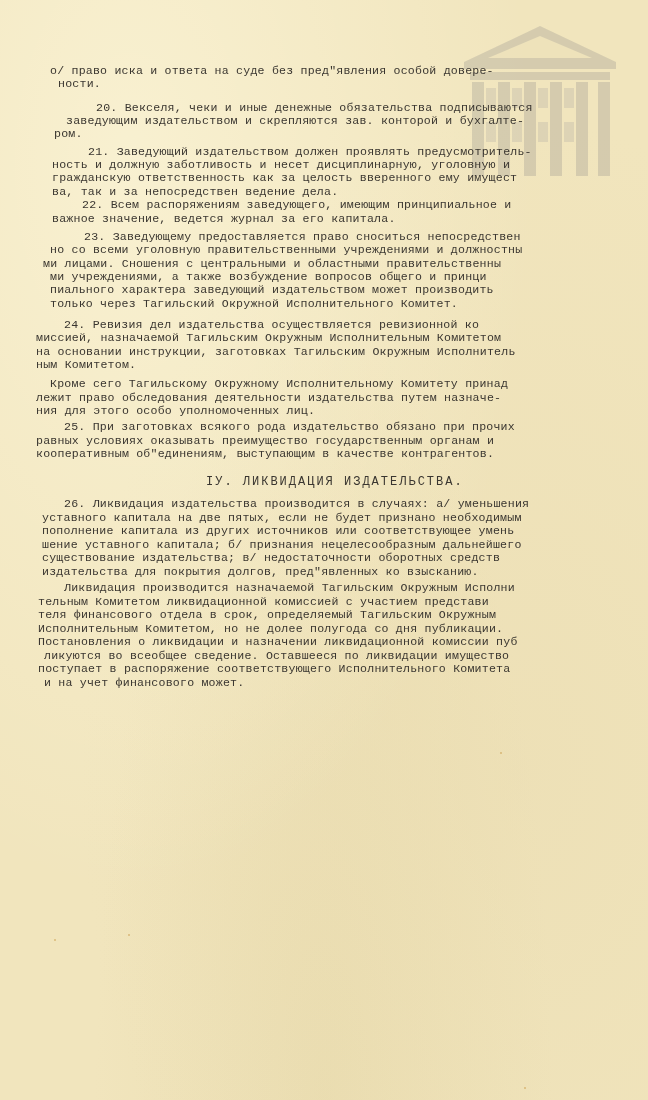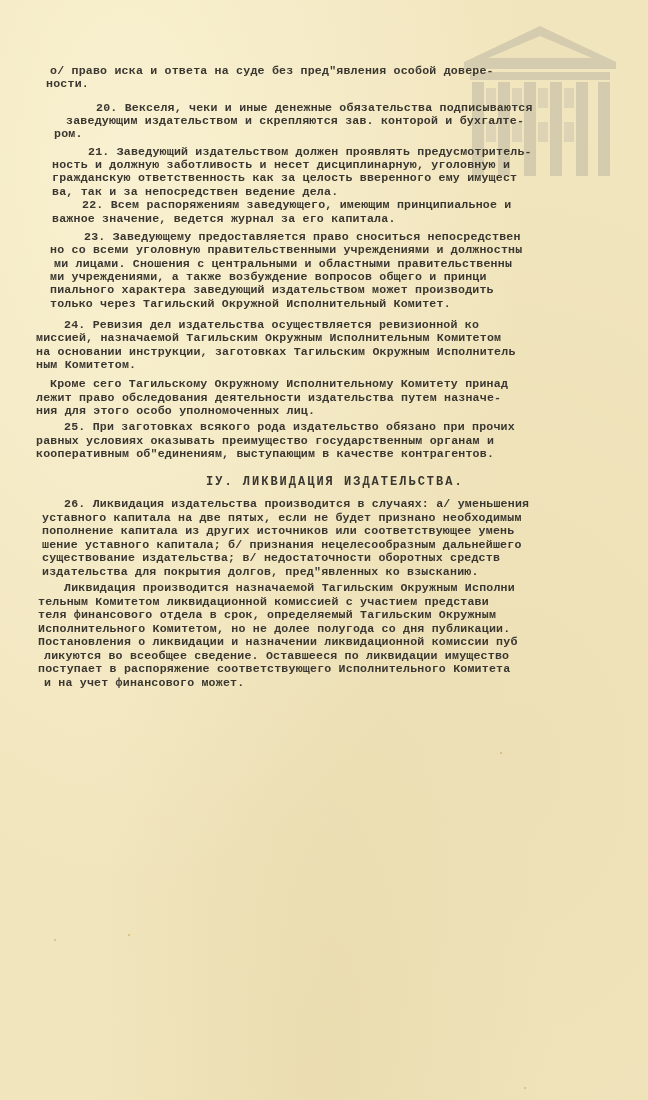--- a/index.html
+++ b/index.html
@@ -21,21 +21,21 @@
     position: absolute; left: 462px; top: 26px; width: 156px; height: 150px;
     opacity: 0.32; pointer-events: none;
   }
   .text-block {
     position: absolute; left: 0; top: 0; width: 648px;
     color: #3a3630;
     font-size: 11.6px;
     letter-spacing: 0.2px;
     line-height: 13.2px;
   }
-  .line { position: absolute; white-space: pre; font-weight: bold; }
+  .line { position: absolute; white-space: pre; }
   .heading { letter-spacing: 2px; font-size: 12px; }
   .spot { position: absolute; border-radius: 50%; background: #c99a4a; opacity: .6; }
 </style>
 </head>
 <body>
 
 <div class="paper"></div>
 
 <svg class="watermark" viewBox="0 0 156 150">
   <polygon points="78,0 2,36 154,36" fill="#9b9790"></polygon>
@@ -54,40 +54,40 @@
   <rect x="102" y="62" width="10" height="20" fill="#b5b0a6"></rect>
   <rect x="24" y="96" width="10" height="20" fill="#b5b0a6"></rect>
   <rect x="50" y="96" width="10" height="20" fill="#b5b0a6"></rect>
   <rect x="76" y="96" width="10" height="20" fill="#b5b0a6"></rect>
   <rect x="102" y="96" width="10" height="20" fill="#b5b0a6"></rect>
 </svg>
 
 <div class="text-block">
 
   <div class="line" style="left:50px;top:64px">о/ право иска и ответа на суде без пред"явления особой довере-</div>
-  <div class="line" style="left:46px;top:77px">ности.</div>
+  <div class="line" style="left:58px;top:77px">ности.</div>
 
   <div class="line" style="left:96px;top:101px">20. Векселя, чеки и иные денежные обязательства подписываются</div>
   <div class="line" style="left:66px;top:114px">заведующим издательством и скрепляются зав. конторой и бухгалте-</div>
   <div class="line" style="left:54px;top:127px">ром.</div>
 
   <div class="line" style="left:88px;top:145px">21. Заведующий издательством должен проявлять предусмотритель-</div>
   <div class="line" style="left:52px;top:158px">ность и должную заботливость и несет дисциплинарную, уголовную и</div>
   <div class="line" style="left:52px;top:171px">гражданскую ответственность как за целость вверенного ему имущест</div>
   <div class="line" style="left:52px;top:185px">ва, так и за непосредствен ведение дела.</div>
 
   <div class="line" style="left:82px;top:198px">22. Всем распоряжениям заведующего, имеющим принципиальное и</div>
   <div class="line" style="left:52px;top:212px">важное значение, ведется журнал за его капитала.</div>
 
   <div class="line" style="left:84px;top:230px">23. Заведующему предоставляется право сноситься непосредствен</div>
   <div class="line" style="left:50px;top:243px">но со всеми уголовную правительственными учреждениями и должностны</div>
-  <div class="line" style="left:54px;top:257px">ми лицами. Сношения с центральными и областными правительственны</div>
+  <div class="line" style="left:43px;top:257px">ми лицами. Сношения с центральными и областными правительственны</div>
   <div class="line" style="left:50px;top:270px">ми учреждениями, а также возбуждение вопросов общего и принци</div>
   <div class="line" style="left:50px;top:283px">пиального характера заведующий издательством может производить</div>
-  <div class="line" style="left:50px;top:297px">только через Тагильский Окружной Исполнительный Комитет.</div>
+  <div class="line" style="left:50px;top:297px">только через Тагильский Окружной Исполнительного Комитет.</div>
 
   <div class="line" style="left:64px;top:318px">24. Ревизия дел издательства осуществляется ревизионной ко</div>
   <div class="line" style="left:36px;top:331px">миссией, назначаемой Тагильским Окружным Исполнительным Комитетом</div>
   <div class="line" style="left:36px;top:345px">на основании инструкции, заготовках Тагильским Окружным Исполнитель</div>
   <div class="line" style="left:36px;top:358px">ным Комитетом.</div>
 
   <div class="line" style="left:50px;top:377px">Кроме сего Тагильскому Окружному Исполнительному Комитету принад</div>
   <div class="line" style="left:36px;top:391px">лежит право обследования деятельности издательства путем назначе-</div>
   <div class="line" style="left:36px;top:404px">ния для этого особо уполномоченных лиц.</div>
 
@@ -100,21 +100,21 @@
   <div class="line" style="left:64px;top:497px">26. Ликвидация издательства производится в случаях: а/ уменьшения</div>
   <div class="line" style="left:42px;top:511px">уставного капитала на две пятых, если не будет признано необходимым</div>
   <div class="line" style="left:42px;top:524px">пополнение капитала из других источников или соответствующее умень</div>
   <div class="line" style="left:42px;top:538px">шение уставного капитала; б/ признания нецелесообразным дальнейшего</div>
   <div class="line" style="left:42px;top:551px">существование издательства; в/ недостаточности оборотных средств</div>
   <div class="line" style="left:42px;top:565px">издательства для покрытия долгов, пред"явленных ко взысканию.</div>
 
   <div class="line" style="left:64px;top:581px">Ликвидация производится назначаемой Тагильским Окружным Исполни</div>
   <div class="line" style="left:38px;top:595px">тельным Комитетом ликвидационной комиссией с участием представи</div>
   <div class="line" style="left:38px;top:608px">теля финансового отдела в срок, определяемый Тагильским Окружным</div>
-  <div class="line" style="left:38px;top:622px">Исполнительного Комитетом, но не долее полугода со дня публикации.</div>
+  <div class="line" style="left:38px;top:622px">Исполнительным Комитетом, но не долее полугода со дня публикации.</div>
   <div class="line" style="left:38px;top:635px">Постановления о ликвидации и назначении ликвидационной комиссии пуб</div>
   <div class="line" style="left:44px;top:649px">ликуются во всеобщее сведение. Оставшееся по ликвидации имущество</div>
   <div class="line" style="left:38px;top:662px">поступает в распоряжение соответствующего Исполнительного Комитета</div>
   <div class="line" style="left:44px;top:676px">и на учет финансового может.</div>
 </div>
 
 <div class="spot" style="left:54px;top:939px;width:2px;height:2px"></div>
 <div class="spot" style="left:128px;top:934px;width:2px;height:2px"></div>
 <div class="spot" style="left:524px;top:1087px;width:2px;height:2px"></div>
 <div class="spot" style="left:500px;top:752px;width:2px;height:2px"></div>

